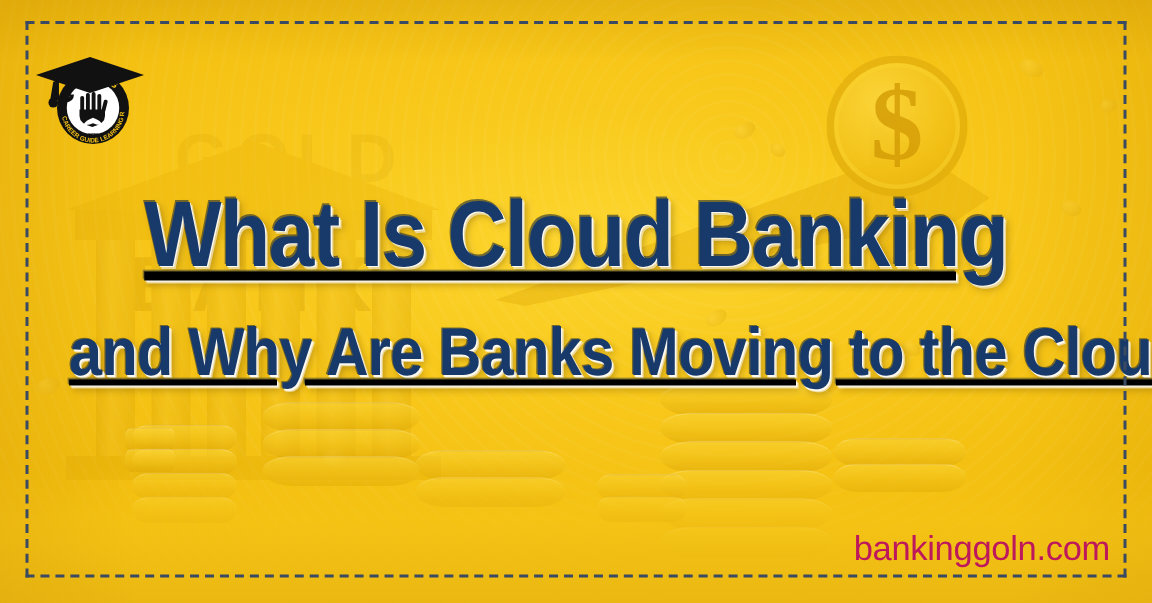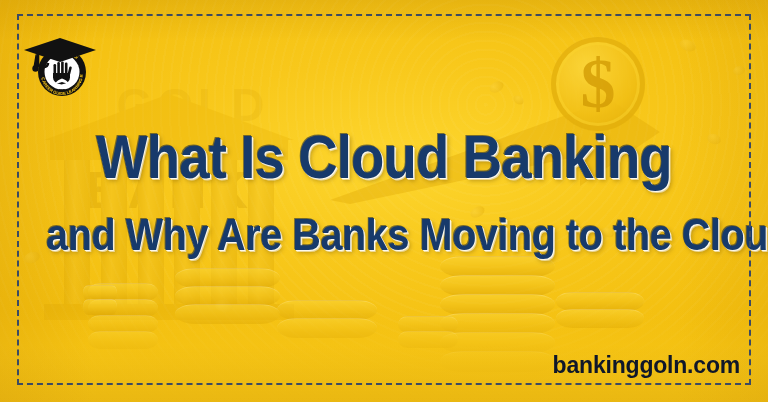--- a/index.html
+++ b/index.html
@@ -188,20 +188,21 @@
     width: 76px; height: 72px;
   }
   .logo svg { display: block; width: 100%; height: 100%; }
 
   
   .headline {
     position: absolute;
     left: 0; right: 0;
     top: 126px;
     text-align: center;
+    text-decoration: underline;
   }
   .title-line {
     font-family: "Liberation Sans", sans-serif;
     font-weight: bold;
     color: #173a6b;
     line-height: 1;
     white-space: nowrap;
     transform: scaleX(.88);
     text-shadow:
        1px 1px 0 rgba(255,255,255,.85),
@@ -218,23 +219,23 @@
     letter-spacing: -0.5px;
     margin-top: 24px;
   }
 
   
   .site-url {
     position: absolute;
     right: 28px;
     top: 352px;
     font-family: "Liberation Sans", sans-serif;
-    font-weight: bold;
+    font-weight: normal;
     font-size: 23px;
-    color: #0f172a;
+    color: #be185d;
     letter-spacing: -0.2px;
   }
 </style>
 </head>
 <body>
 
 <div id="banner">
 
   <div class="bg-base"></div>
   <div class="bg-texture"></div>

